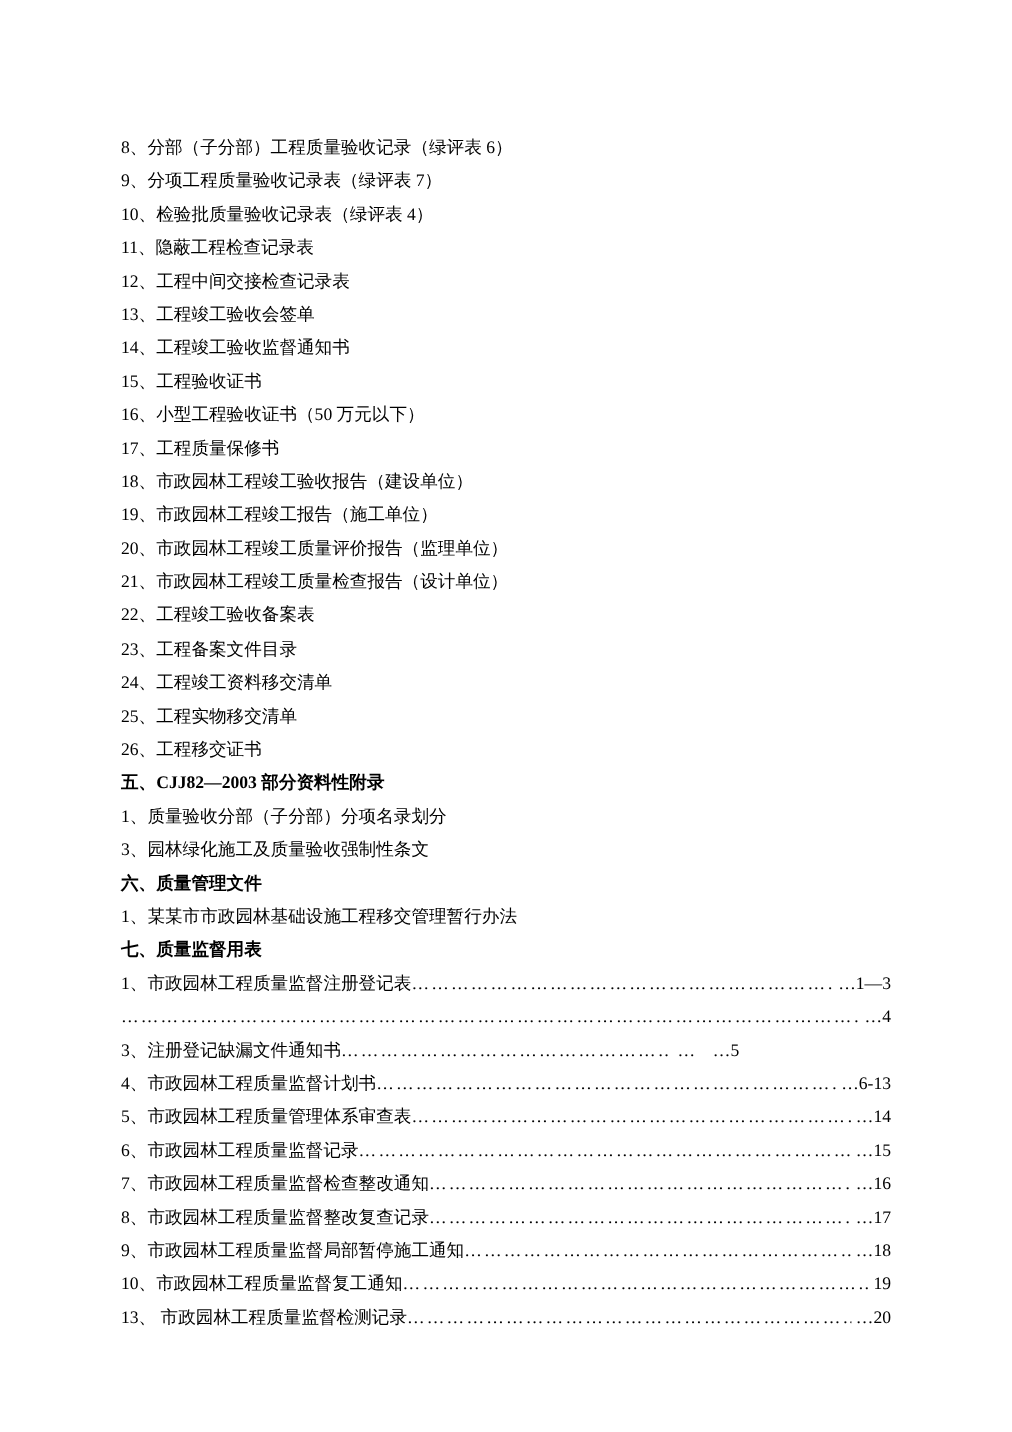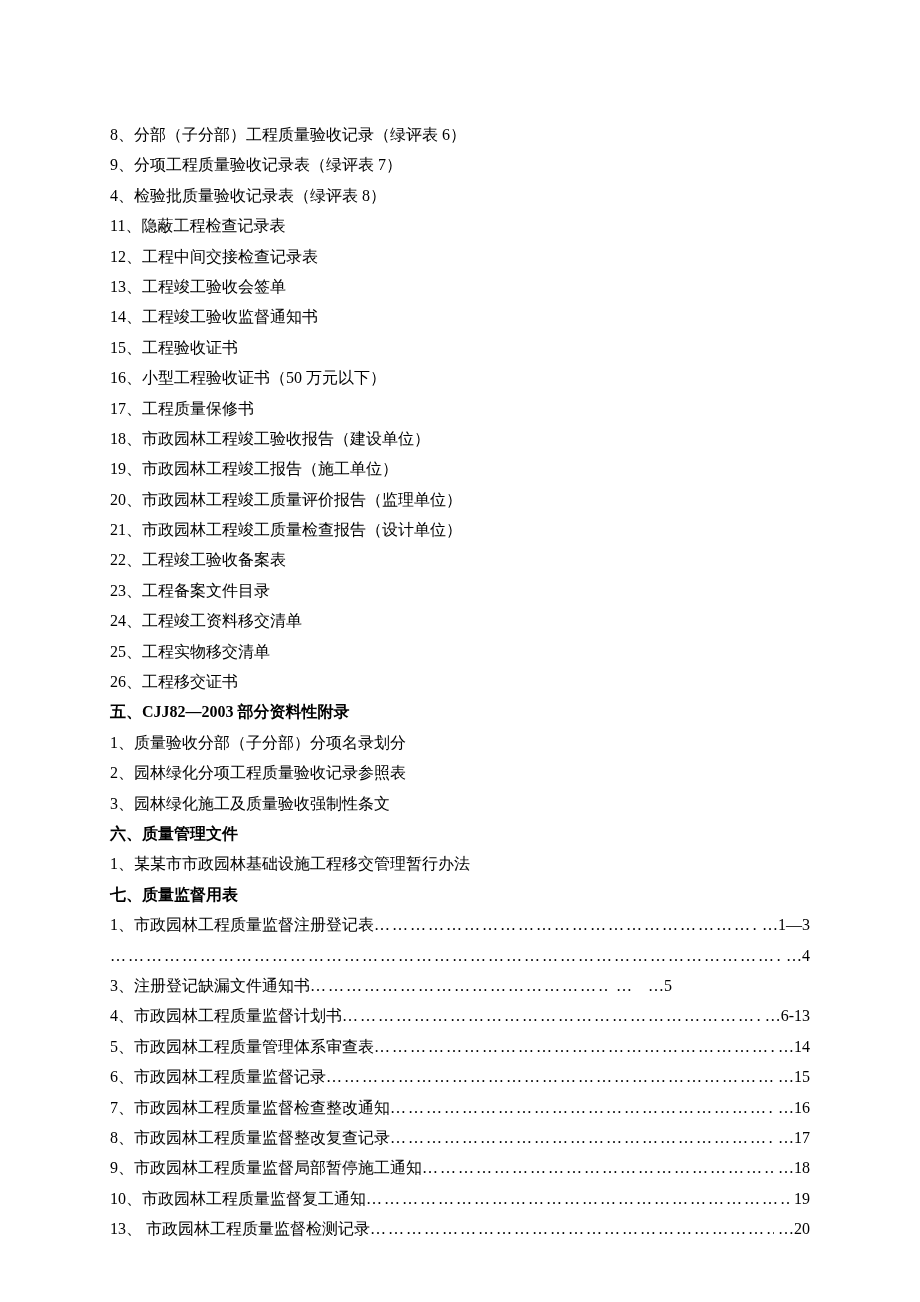--- a/index.html
+++ b/index.html
@@ -45,40 +45,39 @@
       flex: 0 0 auto;
       padding: 0 6px;
     }
   </style>
 </head>
 <body>
 
 <div id="root">
     <div class="line">8、分部（子分部）工程质量验收记录（绿评表 6）</div>
     <div class="line">9、分项工程质量验收记录表（绿评表 7）</div>
-    <div class="line">4、检验批质量验收记录表（绿评表 8）</div>
+    <div class="line">10、检验批质量验收记录表（绿评表 4）</div>
     <div class="line">11、隐蔽工程检查记录表</div>
     <div class="line">12、工程中间交接检查记录表</div>
     <div class="line">13、工程竣工验收会签单</div>
     <div class="line">14、工程竣工验收监督通知书</div>
     <div class="line">15、工程验收证书</div>
     <div class="line">16、小型工程验收证书（50 万元以下）</div>
     <div class="line">17、工程质量保修书</div>
     <div class="line">18、市政园林工程竣工验收报告（建设单位）</div>
     <div class="line">19、市政园林工程竣工报告（施工单位）</div>
     <div class="line">20、市政园林工程竣工质量评价报告（监理单位）</div>
     <div class="line">21、市政园林工程竣工质量检查报告（设计单位）</div>
     <div class="line">22、工程竣工验收备案表</div>
     <div class="line">23、工程备案文件目录</div>
     <div class="line">24、工程竣工资料移交清单</div>
     <div class="line">25、工程实物移交清单</div>
     <div class="line">26、工程移交证书</div>
     <div class="line heading">五、CJJ82—2003 部分资料性附录</div>
     <div class="line">1、质量验收分部（子分部）分项名录划分</div>
-    <div class="line">2、园林绿化分项工程质量验收记录参照表</div>
     <div class="line">3、园林绿化施工及质量验收强制性条文</div>
     <div class="line heading">六、质量管理文件</div>
     <div class="line">1、某某市市政园林基础设施工程移交管理暂行办法</div>
     <div class="line heading">七、质量监督用表</div>
     <div class="line toc-line">
       <span class="toc-label">1、市政园林工程质量监督注册登记表</span>
       <span class="toc-dots"></span>
       <span class="toc-page">…1—3</span>
     </div>
     <div class="line toc-line">

